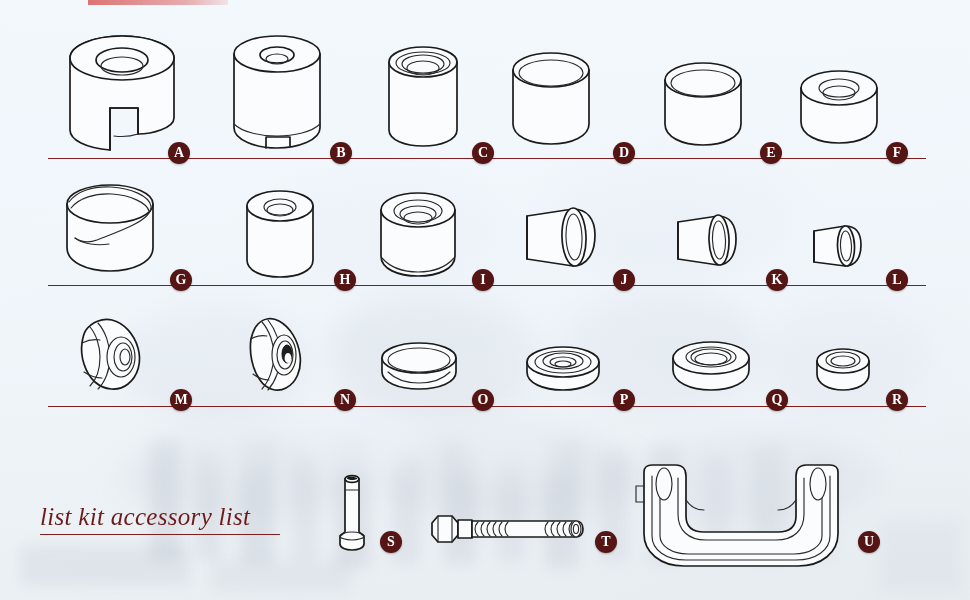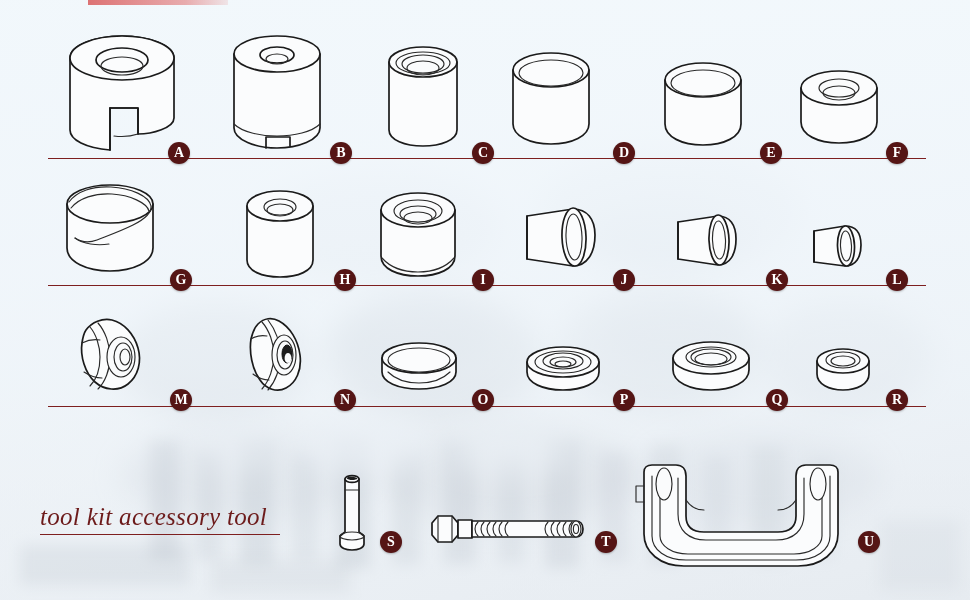--- a/index.html
+++ b/index.html
@@ -418,16 +418,16 @@
       <path class="ln-thin" d="M48 22 L48 58 C48 74 58 84 76 84 L146 84 C164 84 174 74 174 58 L174 22"></path>
       <ellipse class="fillw-thin" cx="34" cy="28" rx="8" ry="16"></ellipse>
       <ellipse class="fillw-thin" cx="188" cy="28" rx="8" ry="16"></ellipse>
       <path class="ln-thin" d="M6 30 L14 30 M6 30 L6 46 L14 46"></path>
       <path class="ln-thin" d="M166 44 C162 50 156 54 148 54"></path>
       <path class="ln-thin" d="M56 44 C60 50 66 54 74 54"></path>
     </svg>
   </div>
   <div class="badge" style="left:858px;top:531px;">U</div>
 
-  <div id="kit-title">tool kit accessory tool</div>
+  <div id="kit-title">list kit accessory list</div>
   <div id="kit-title-rule"></div>
 
 </div>
 
 </body></html>

